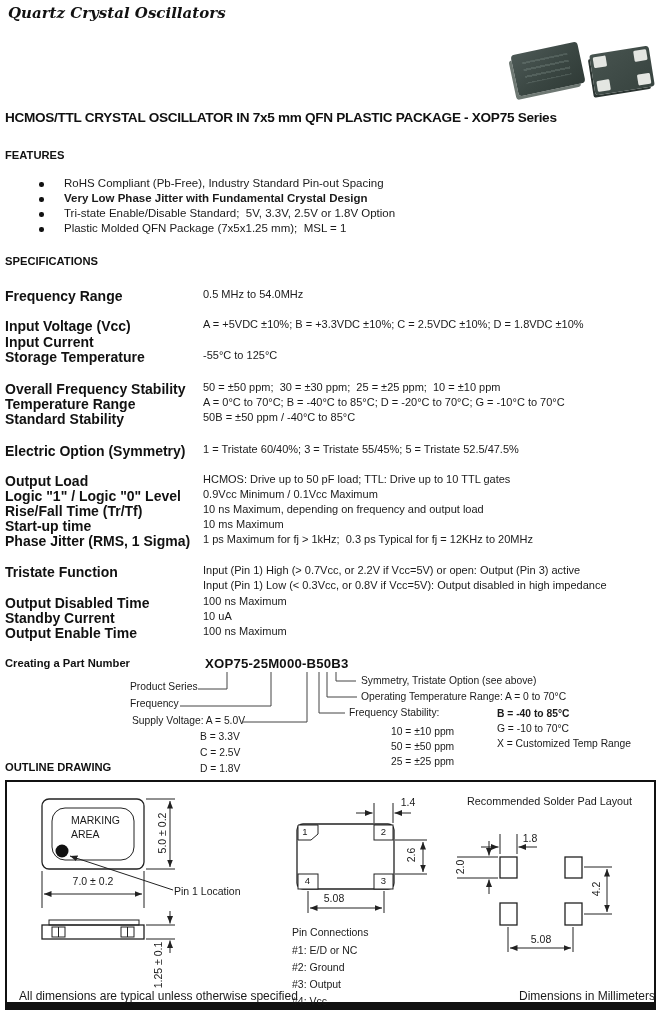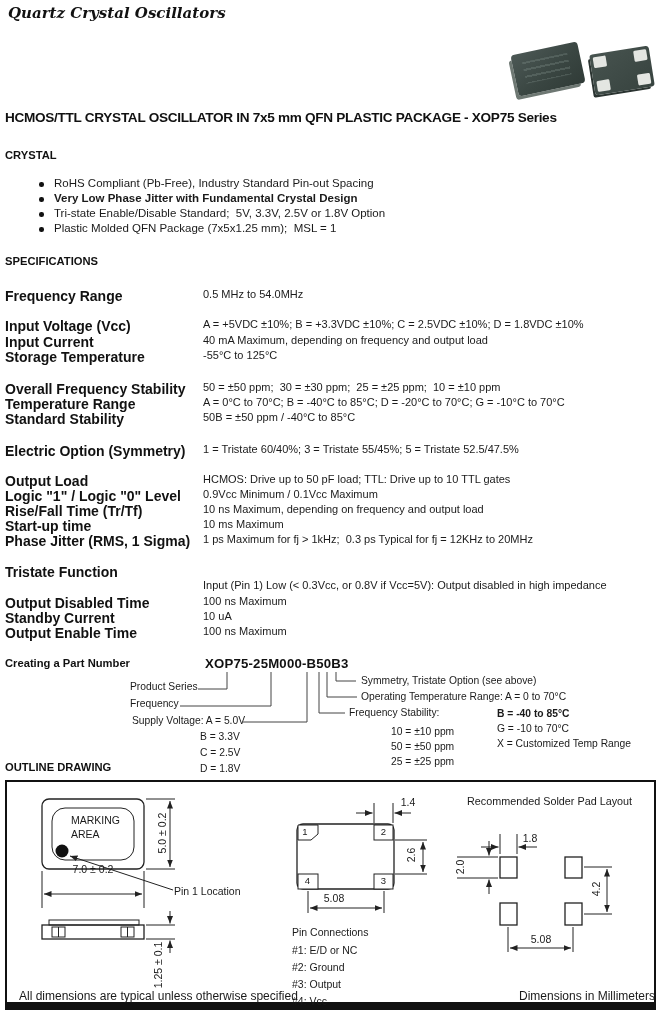--- a/index.html
+++ b/index.html
@@ -2,21 +2,21 @@
 <html><head>
 <meta charset="utf-8">
 <style>
   html,body{margin:0;padding:0;}
   body{width:665px;height:1015px;overflow:hidden;background:#fff;position:relative;
        font-family:"Liberation Sans",sans-serif;color:#1a1a1a;}
   .abs{position:absolute;}
   .tagline{left:8px;top:4px;font-family:"DejaVu Serif",serif;font-weight:bold;font-style:italic;font-size:15px;color:#111;}
   .title{left:5px;top:110px;width:658px;font-weight:bold;font-size:13.6px;letter-spacing:-0.3px;color:#111;}
   .h{font-weight:bold;font-size:11.2px;color:#111;}
-  .feat-item{left:54px;font-size:11.5px;white-space:pre;}
+  .feat-item{left:64px;font-size:11.5px;white-space:pre;}
   .feat-dot{left:39px;width:4.5px;height:4.5px;border-radius:50%;background:#111;}
   .spec-row{left:0;width:665px;height:15px;}
   .spec-label{position:absolute;left:5px;top:0;font-weight:bold;font-size:14px;white-space:pre;color:#111;}
   .spec-value{position:absolute;left:203px;top:0;font-size:11px;white-space:pre;}
   
   .chip1{left:514px;top:48px;width:68px;height:42px;transform:rotate(-12deg);border-radius:4px;
          background:linear-gradient(150deg,#4c5855 0%,#3a4642 55%,#303b37 100%);
          box-shadow:-4px 4px 0 -1px #6e7873;}
   .chip1 .mark{position:absolute;left:10px;top:9px;width:46px;height:22px;opacity:.22;
          background:repeating-linear-gradient(#9fb0aa 0 2px,transparent 2px 7px);}
@@ -48,21 +48,21 @@
   </div>
 <div class="abs chip2">
   <div class="pad" style="left:3px;top:3px;"></div>
   <div class="pad" style="right:3px;top:3px;"></div>
   <div class="pad" style="left:3px;bottom:3px;"></div>
   <div class="pad" style="right:3px;bottom:3px;"></div>
 </div>
 
 <div class="abs title">HCMOS/TTL CRYSTAL OSCILLATOR IN 7x5 mm QFN PLASTIC PACKAGE - XOP75 Series</div>
 
-<div class="abs h" style="left:5px;top:149px;">CRYSTAL</div>
+<div class="abs h" style="left:5px;top:149px;">FEATURES</div>
 <div class="abs feat-dot" style="top:182px;"></div>
 <div class="abs feat-item" style="top:177px;">RoHS Compliant (Pb-Free), Industry Standard Pin-out Spacing</div>
 <div class="abs feat-dot" style="top:197px;"></div>
 <div class="abs feat-item" style="top:192px;font-weight:bold;">Very Low Phase Jitter with Fundamental Crystal Design</div>
 <div class="abs feat-dot" style="top:212px;"></div>
 <div class="abs feat-item" style="top:207px;">Tri-state Enable/Disable Standard;  5V, 3.3V, 2.5V or 1.8V Option</div>
 <div class="abs feat-dot" style="top:227px;"></div>
 <div class="abs feat-item" style="top:222px;">Plastic Molded QFN Package (7x5x1.25 mm);  MSL = 1</div>
 
 <div class="abs h" style="left:5px;top:255px;">SPECIFICATIONS</div>
@@ -70,21 +70,20 @@
 <div class="abs spec-row" style="top:288px">
     <div class="spec-label">Frequency Range</div>
     <div class="spec-value">0.5 MHz to 54.0MHz</div>
   </div>
 <div class="abs spec-row" style="top:318px">
     <div class="spec-label">Input Voltage (Vcc)</div>
     <div class="spec-value">A = +5VDC ±10%; B = +3.3VDC ±10%; C = 2.5VDC ±10%; D = 1.8VDC ±10%</div>
   </div>
 <div class="abs spec-row" style="top:334px">
     <div class="spec-label">Input Current</div>
-    <div class="spec-value">40 mA Maximum, depending on frequency and output load</div>
   </div>
 <div class="abs spec-row" style="top:349px">
     <div class="spec-label">Storage Temperature</div>
     <div class="spec-value">-55°C to 125°C</div>
   </div>
 <div class="abs spec-row" style="top:381px">
     <div class="spec-label">Overall Frequency Stability</div>
     <div class="spec-value">50 = ±50 ppm;  30 = ±30 ppm;  25 = ±25 ppm;  10 = ±10 ppm</div>
   </div>
 <div class="abs spec-row" style="top:396px">
@@ -114,20 +113,21 @@
 <div class="abs spec-row" style="top:518px">
     <div class="spec-label">Start-up time</div>
     <div class="spec-value">10 ms Maximum</div>
   </div>
 <div class="abs spec-row" style="top:533px">
     <div class="spec-label">Phase Jitter (RMS, 1 Sigma)</div>
     <div class="spec-value">1 ps Maximum for fj &gt; 1kHz;  0.3 ps Typical for fj = 12KHz to 20MHz</div>
   </div>
 <div class="abs spec-row" style="top:564px">
     <div class="spec-label">Tristate Function</div>
+    <div class="spec-value">Input (Pin 1) High (&gt; 0.7Vcc, or 2.2V if Vcc=5V) or open: Output (Pin 3) active</div>
   </div>
 <div class="abs spec-row" style="top:579px">
     <div class="spec-label"></div>
     <div class="spec-value">Input (Pin 1) Low (&lt; 0.3Vcc, or 0.8V if Vcc=5V): Output disabled in high impedance</div>
   </div>
 <div class="abs spec-row" style="top:595px">
     <div class="spec-label">Output Disabled Time</div>
     <div class="spec-value">100 ns Maximum</div>
   </div>
 <div class="abs spec-row" style="top:610px">
@@ -224,21 +224,21 @@
       <path d="M577,85 H605 M577,132 H605" stroke-width="1"></path>
       <line x1="600" y1="87" x2="600" y2="130" stroke-width="1" marker-start="url(#ah)" marker-end="url(#ah)"></line>
       <path d="M501,145 V170 M566,145 V170" stroke-width="1"></path>
       <line x1="503" y1="166" x2="564" y2="166" stroke-width="1" marker-start="url(#ah)" marker-end="url(#ah)"></line>
     </g>
   </svg>
 
   <div class="ol-text" style="left:64px;top:32px;">MARKING</div>
   <div class="ol-text" style="left:64px;top:46px;">AREA</div>
   <div class="ol-text rot" style="left:122px;top:45px;width:66px;">5.0 ± 0.2</div>
-  <div class="ol-text ctr" style="left:56px;top:81px;width:60px;text-align:center;">7.0 ± 0.2</div>
+  <div class="ol-text ctr" style="left:56px;top:93px;width:60px;text-align:center;">7.0 ± 0.2</div>
   <div class="ol-text" style="left:167px;top:103px;">Pin 1 Location</div>
   <div class="ol-text rot" style="left:118px;top:177px;width:66px;">1.25 ± 0.1</div>
   <div class="ol-text note" style="left:12px;top:207px;">All dimensions are typical unless otherwise specified</div>
 
   <div class="padnum" style="left:292px;top:44px;width:12px;">1</div>
   <div class="padnum" style="left:370px;top:44px;width:13px;">2</div>
   <div class="padnum" style="left:370px;top:93px;width:13px;">3</div>
   <div class="padnum" style="left:294px;top:93px;width:13px;">4</div>
   <div class="ol-text ctr" style="left:390px;top:14px;width:22px;">1.4</div>
   <div class="ol-text rot" style="left:389px;top:67px;width:30px;">2.6</div>

